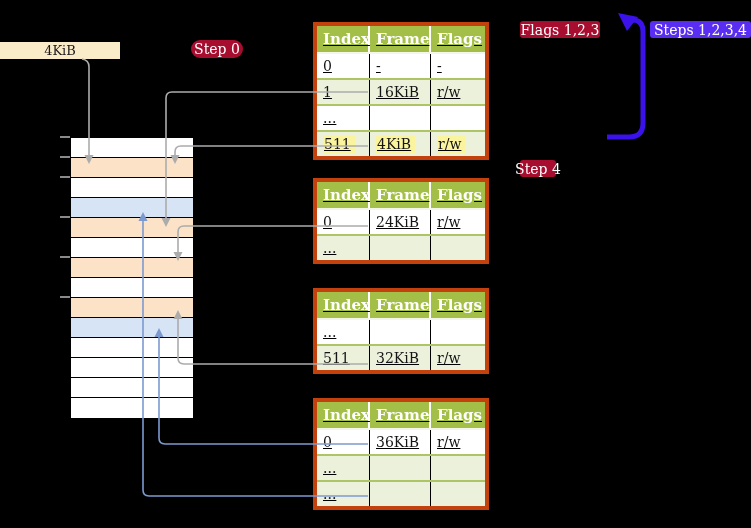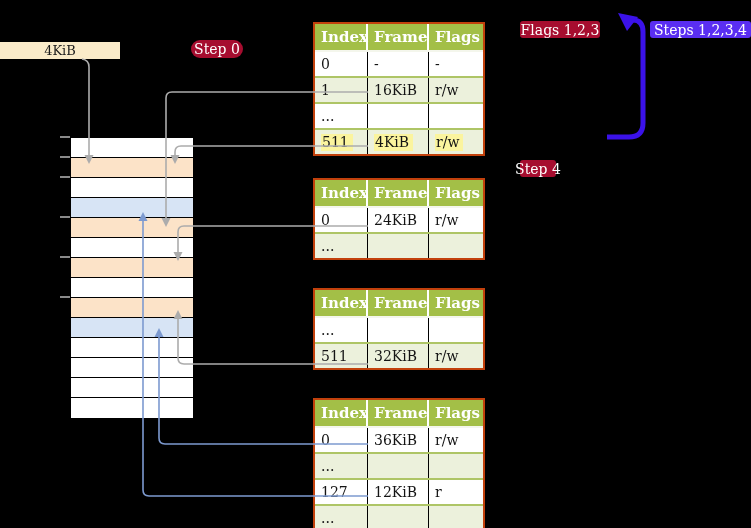--- a/index.html
+++ b/index.html
@@ -22,21 +22,21 @@
   .badge{position:absolute;color:#fff;font-size:14px;border-radius:3px;
       display:flex;align-items:center;justify-content:center;white-space:nowrap;}
   .badge.red{background:var(--badge-red,#A60D2F);}
   .badge.violet{background:var(--badge-violet,#5A2EF2);}
   #b-step0{left:191px;top:40px;width:52px;height:18px;border-radius:9px;}
   #b-steps123{left:520px;top:21px;width:80px;height:17px;}
   #b-steps1234{left:650px;top:21px;width:101px;height:17px;}
   #b-step4{left:520px;top:160px;width:36px;height:17px;}
   
   .ptable{position:absolute;left:313px;width:168px;background:#fff;
-      border:2px solid #c2410c;}
+      border:4px solid #c2410c;text-decoration:underline;}
   .tr{display:grid;grid-template-columns:53px 61px 54px;height:26px;box-sizing:border-box;}
   .tr.head{background:var(--table-header-green,#A3BF47);}
   .th{color:#fff;font-weight:bold;font-size:15px;display:flex;align-items:center;
       padding-left:6px;box-sizing:border-box;border-right:2px solid #fff;}
   .th:last-child{border-right:none;text-align:center;}
   .tr.body{border-top:2px solid #aec566;}
   .tr.body.first{border-top:2px solid #f4f6ec;}
   .tr.body.shaded{background:var(--table-row-green,#ECF1DC);}
   .td{color:#141414;font-size:14px;display:flex;align-items:center;
       padding-left:6px;box-sizing:border-box;border-right:1px solid #000;}
@@ -167,25 +167,20 @@
     <div class="tr body first">
       <div class="td">0</div>
       <div class="td">36KiB</div>
       <div class="td">r/w</div>
     </div>
     <div class="tr body shaded">
       <div class="td">...</div>
       <div class="td"></div>
       <div class="td"></div>
     </div>
-    <div class="tr body">
-      <div class="td">127</div>
-      <div class="td">12KiB</div>
-      <div class="td">r</div>
-    </div>
     <div class="tr body shaded">
       <div class="td">...</div>
       <div class="td"></div>
       <div class="td"></div>
     </div>
   </div>
 
   <svg class="overlay" width="751" height="528" viewBox="0 0 751 528">
 
     <path class="conn-gray" d="M82,59 Q89,60 89,67 V156"></path>

